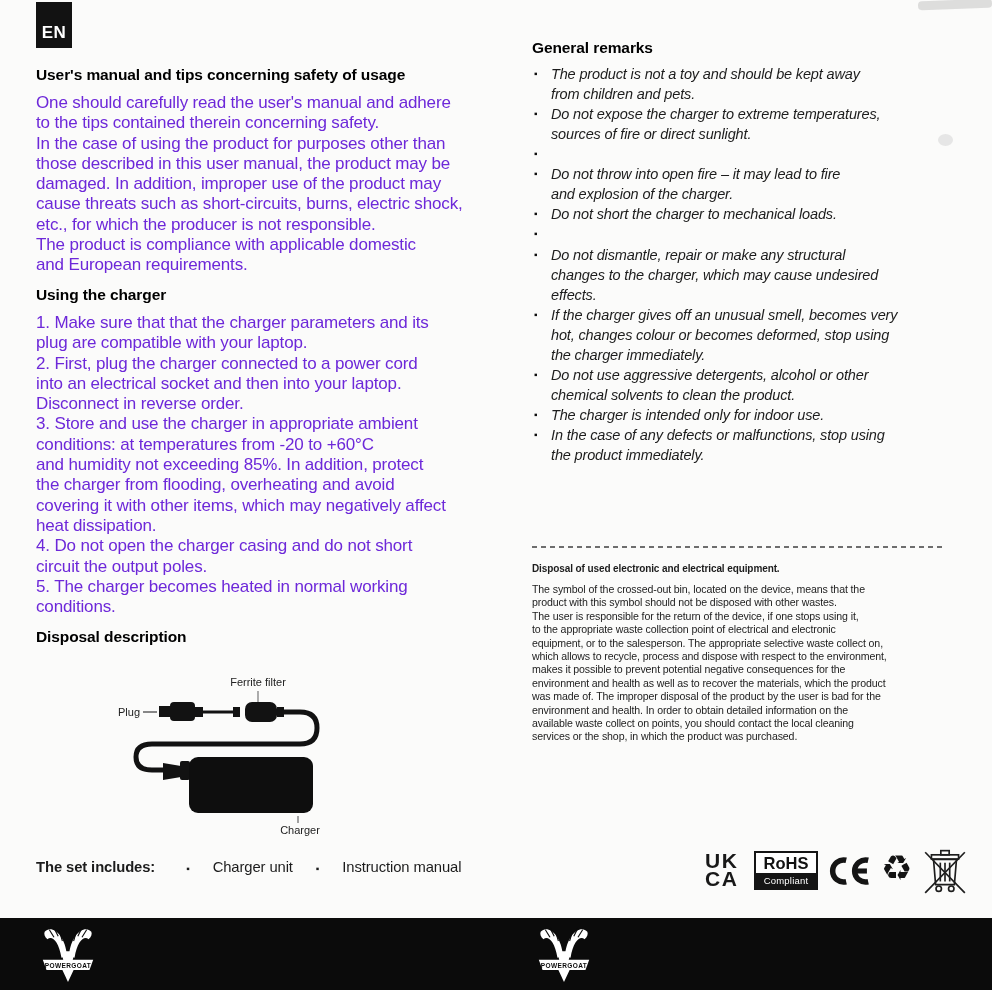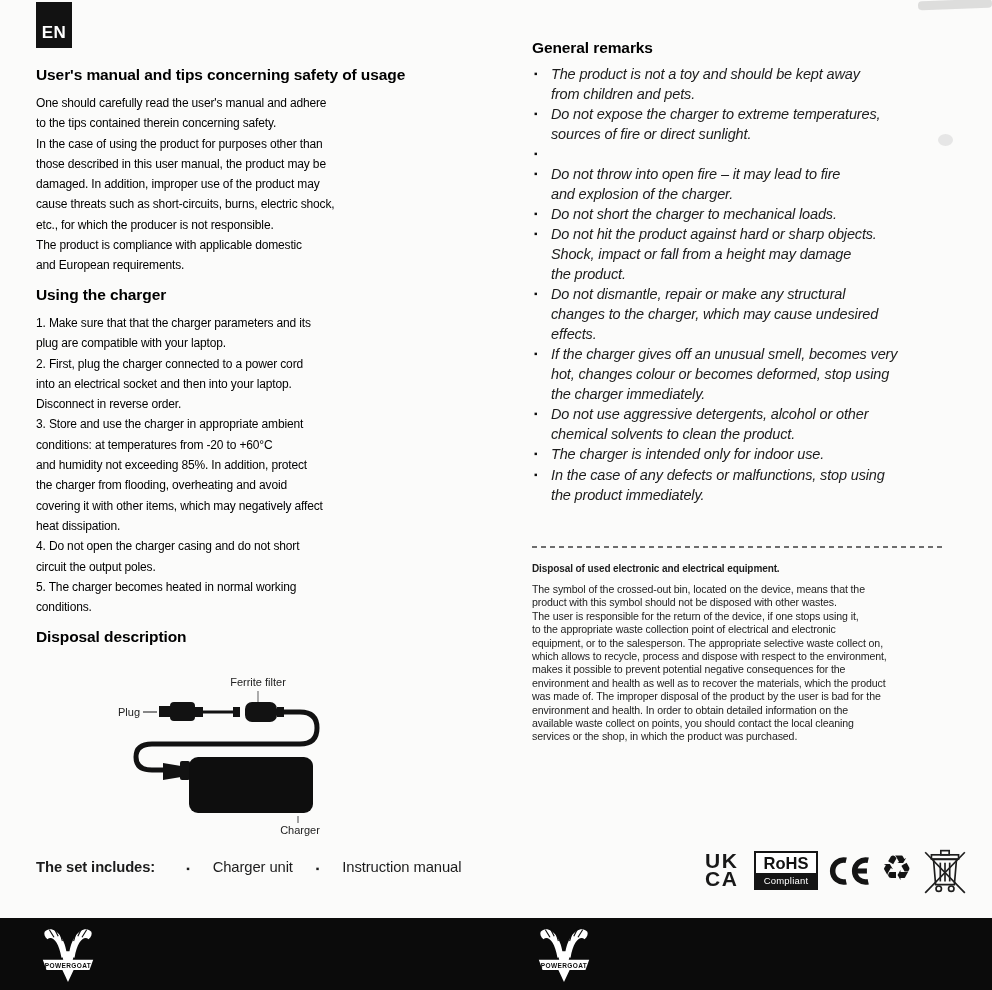--- a/index.html
+++ b/index.html
@@ -12,22 +12,22 @@
   .abs { position:absolute; }
   
   .en-badge {
     left:36px; top:2px; width:36px; height:46px; background:#121212;
     color:#fff; font-weight:bold; font-size:17px;
     display:flex; align-items:flex-end; justify-content:center; padding-bottom:5px;
     letter-spacing:.5px;
   }
   h2.sec { font-size:15.5px; font-weight:bold; color:#000000; letter-spacing:-.1px; }
   .body-text {
-    font-size:12px; line-height:20.3px; letter-spacing:-.15px;
-    white-space:pre; color:#000000;
+    font-size:17px; line-height:20.3px; letter-spacing:-.15px;
+    white-space:pre; color:#6d28d9;
   }
   
   .remarks-list { list-style:none; width:430px; }
   .remarks-list li { display:flex; }
   .blt { width:17px; flex:0 0 17px; font-size:10px; line-height:20.2px; color:#111; }
   .btxt { font-size:14.5px; line-height:20px; letter-spacing:-.15px; white-space:pre;font-style:italic; }
   .dashed-sep {
     height:2px; width:412px;
     background:repeating-linear-gradient(90deg,#4a4a4a 0 5px,transparent 5px 9px);
     opacity:.8;
@@ -142,23 +142,20 @@
       <span class="blt">▪</span>
       <span class="btxt">Do not throw into open fire – it may lead to fire
 and explosion of the charger.</span>
       </li>
     <li>
       <span class="blt">▪</span>
       <span class="btxt">Do not short the charger to mechanical loads.</span>
       </li>
     <li>
       <span class="blt">▪</span>
-      <span class="btxt">Do not hit the product against hard or sharp objects.
-Shock, impact or fall from a height may damage
-the product.</span>
       </li>
     <li>
       <span class="blt">▪</span>
       <span class="btxt">Do not dismantle, repair or make any structural
 changes to the charger, which may cause undesired
 effects.</span>
       </li>
     <li>
       <span class="blt">▪</span>
       <span class="btxt">If the charger gives off an unusual smell, becomes very

